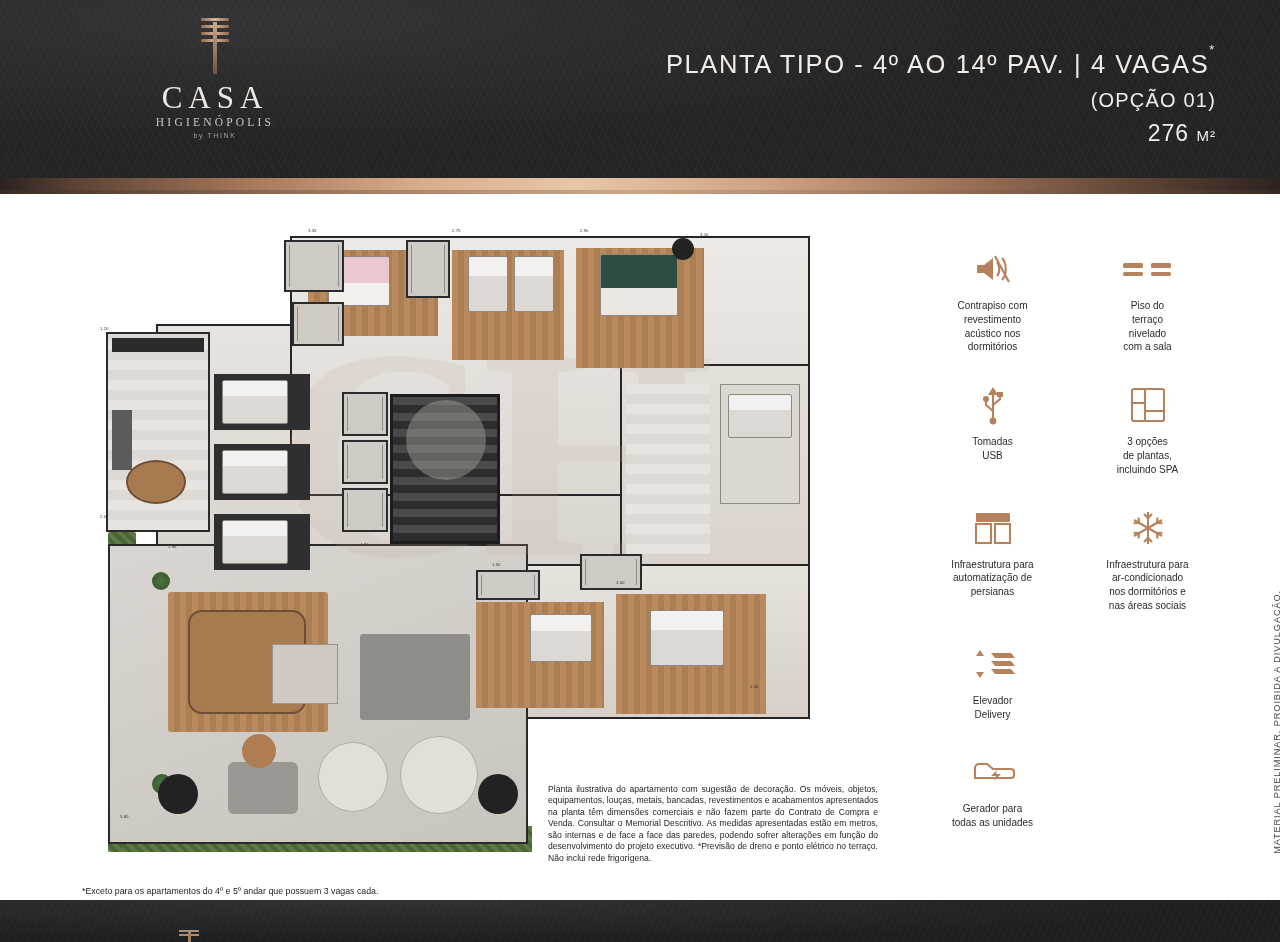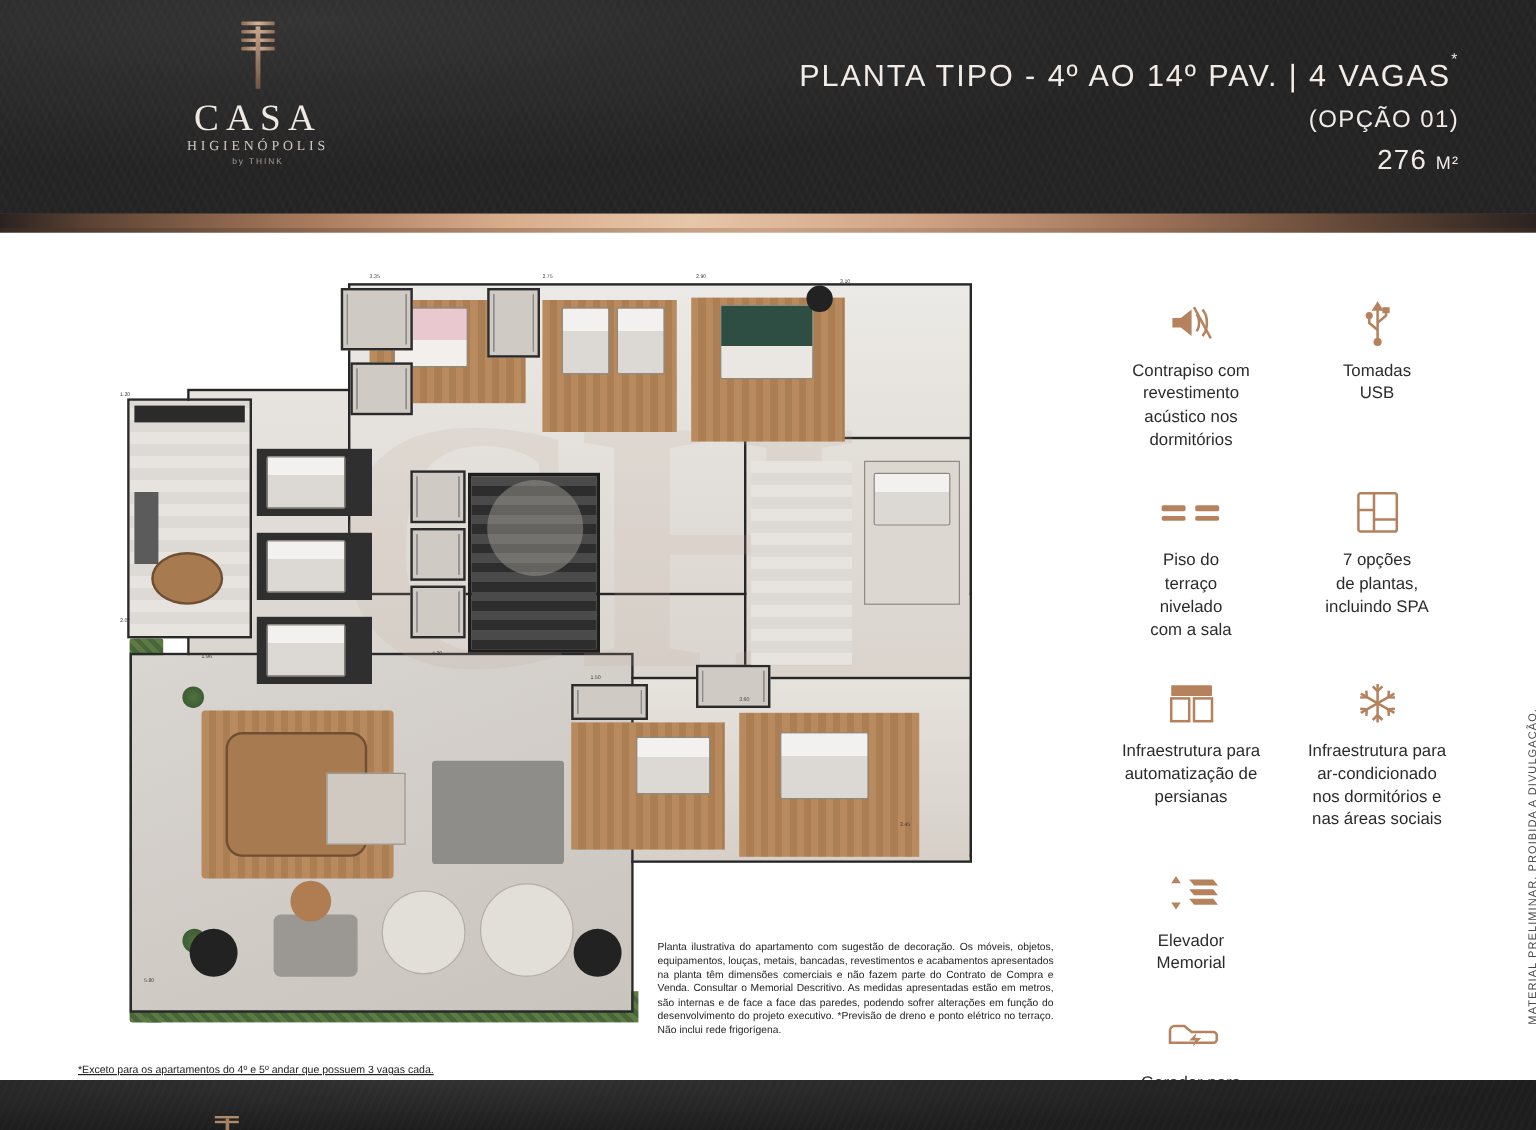--- a/index.html
+++ b/index.html
@@ -197,43 +197,43 @@
   .sofa { background: #8f8d8a; border-radius: 3px; }
   .plant { border-radius: 50%; background: radial-gradient(circle,#4f7140,#35542d); }
   .pool-dark { background:#222; border-radius:50%; }
   .dim { position:absolute; font-size:4.4px; color:#3b3b3b; white-space:nowrap; }
 
   .plan-note {
     position: absolute; left: 488px; top: 570px; width: 330px;
     font-size: 8.6px; line-height: 1.33; color: #242424; text-align: justify;
   }
   .plan-footnote {
-    position: absolute; left: 5px; top: 672px;
-    font-size: 8.8px; color: #222; text-decoration: underline;
+    position: absolute; left: 22px; top: 672px;
+    font-size: 8.8px; color: #222;
   }
 
   
   .features {
     position: absolute; left: 920px; top: 20px; width: 300px;
   }
   .feat-title {
     text-align: center; color: #333; font-size: 12.4px;
     letter-spacing: 1.6px; line-height: 1.45;
   }
   .feat-grid {
     margin-top: 34px;
     display: grid; grid-template-columns: 1fr 1fr; gap: 30px 10px;
   }
   .feat { text-align: center; }
   .feat-icon {
     height: 42px; display: flex; align-items: center; justify-content: center;
     margin-bottom: 9px;
   }
   .feat-label {
-    font-size: 14px; line-height: 1.38; color: #2b2b2b;
+    font-size: 10px; line-height: 1.38; color: #2b2b2b;
   }
   .feat.last-single { grid-column: 1 / 2; }
   .cu { fill: none; stroke: #b5825d; stroke-width: 2.1; }
   .cuf { fill: #b5825d; }
 </style>
 </head>
 <body>
 
 <div class="page">
 
@@ -365,57 +365,57 @@
             </svg>
           </div>
           <div class="feat-label" style="white-space:pre-line">Contrapiso com
 revestimento
 acústico nos
 dormitórios</div>
         </div>
 
         <div class="feat">
           <div class="feat-icon">
+            <svg width="54" height="24" viewBox="0 0 54 24">
+              <rect class="cuf" x="2" y="6" width="20" height="5" rx="1.5"></rect>
+              <rect class="cuf" x="30" y="6" width="20" height="5" rx="1.5"></rect>
+              <rect class="cuf" x="2" y="15" width="20" height="4" rx="1.5"></rect>
+              <rect class="cuf" x="30" y="15" width="20" height="4" rx="1.5"></rect>
+            </svg>
+          </div>
+          <div class="feat-label" style="white-space:pre-line">Piso do
+terraço
+nivelado
+com a sala</div>
+        </div>
+
+        <div class="feat">
+          <div class="feat-icon">
             <svg width="26" height="40" viewBox="0 0 26 40">
               <circle class="cuf" cx="13" cy="36" r="3.4"></circle>
               <path class="cu" d="M13 34V8"></path>
               <path class="cuf" d="M13 2l5 8H8z"></path>
               <path class="cu" d="M13 20l7-6v-4"></path>
               <rect class="cuf" x="17" y="7" width="6" height="5"></rect>
               <path class="cu" d="M13 26l-7-6v-4"></path>
               <circle class="cuf" cx="6" cy="14" r="3"></circle>
             </svg>
           </div>
           <div class="feat-label" style="white-space:pre-line">Tomadas
 USB</div>
         </div>
 
         <div class="feat">
           <div class="feat-icon">
-            <svg width="54" height="24" viewBox="0 0 54 24">
-              <rect class="cuf" x="2" y="6" width="20" height="5" rx="1.5"></rect>
-              <rect class="cuf" x="30" y="6" width="20" height="5" rx="1.5"></rect>
-              <rect class="cuf" x="2" y="15" width="20" height="4" rx="1.5"></rect>
-              <rect class="cuf" x="30" y="15" width="20" height="4" rx="1.5"></rect>
-            </svg>
-          </div>
-          <div class="feat-label" style="white-space:pre-line">Piso do
-terraço
-nivelado
-com a sala</div>
-        </div>
-
-        <div class="feat">
-          <div class="feat-icon">
             <svg width="38" height="38" viewBox="0 0 38 38">
               <rect class="cu" x="3" y="3" width="32" height="32" rx="2"></rect>
               <path class="cu" d="M3 17h13V3M16 17v18M16 25h19"></path>
             </svg>
           </div>
-          <div class="feat-label" style="white-space:pre-line">7 opções
+          <div class="feat-label" style="white-space:pre-line">3 opções
 de plantas,
 incluindo SPA</div>
         </div>
 
         <div class="feat">
           <div class="feat-icon">
             <svg width="40" height="34" viewBox="0 0 40 34">
               <rect class="cuf" x="3" y="2" width="34" height="9" rx="1"></rect>
               <rect class="cu" x="3" y="13" width="15" height="19"></rect>
               <rect class="cu" x="22" y="13" width="15" height="19"></rect>
@@ -451,21 +451,21 @@
             <svg width="44" height="36" viewBox="0 0 44 36">
               <path class="cuf" d="M9 4l4 6H5zM9 32l4-6H5z"></path>
               <g class="cuf">
                 <path d="M20 7h20l4 5H24z"></path>
                 <path d="M20 15h20l4 5H24z"></path>
                 <path d="M20 23h20l4 5H24z"></path>
               </g>
             </svg>
           </div>
           <div class="feat-label" style="white-space:pre-line">Elevador
-Memorial</div>
+Delivery</div>
         </div>
 
         <div class="feat last-single">
           <div class="feat-icon">
             <svg width="44" height="28" viewBox="0 0 44 28">
               <path class="cu" d="M4 20h36a3 3 0 003-3v-3a3 3 0 00-3-3H22l-6-5H8a4 4 0 00-4 4z"></path>
               <path class="cuf" d="M26 12l-6 6h5l-2 5 7-7h-5z"></path>
             </svg>
           </div>
           <div class="feat-label" style="white-space:pre-line">Gerador para

